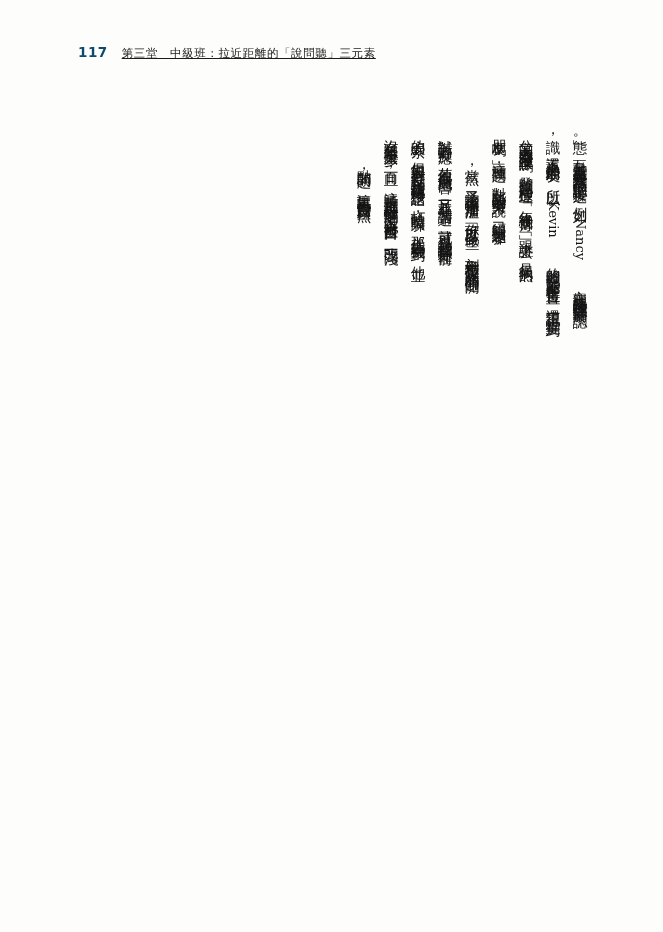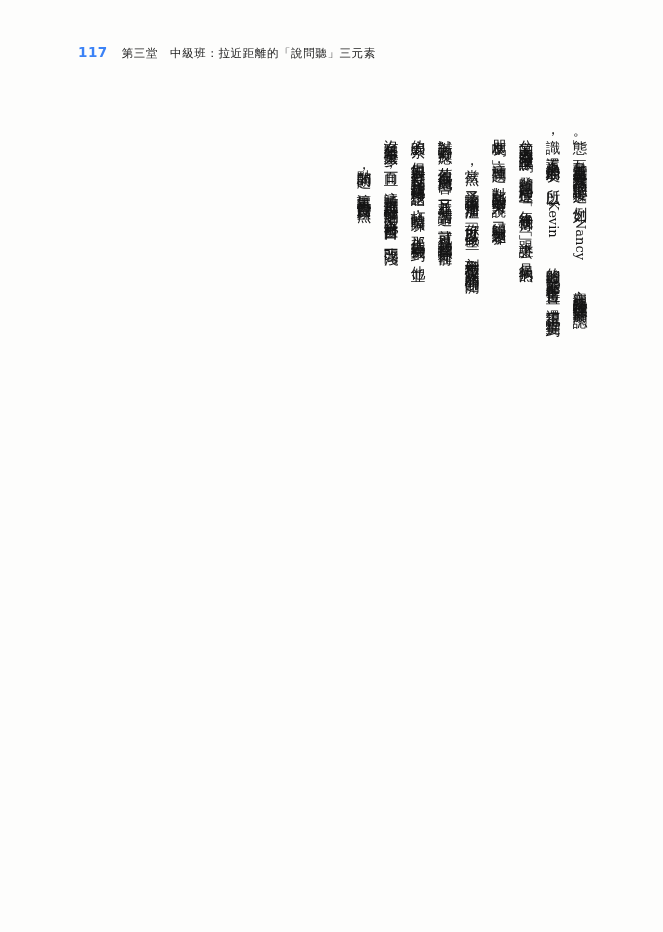--- a/index.html
+++ b/index.html
@@ -31,27 +31,28 @@
     display: flex;
     align-items: baseline;
     gap: 14px;
     white-space: nowrap;
   }
   .folio {
     font-family: "DejaVu Sans", "Liberation Sans", sans-serif;
     font-weight: bold;
     font-size: 13.5px;
     letter-spacing: 0.5px;
-    color: #3b82f6;
+    color: #0c4a6e;
   }
   .head-title {
     font-family: "DejaVu Sans", "Liberation Sans", sans-serif;
     font-size: 11.5px;
     letter-spacing: 0.6px;
     color: #1a1a1a;
+    text-decoration: underline;
   }
 
   
   .body-area {
     position: absolute;
     top: 128px;
     left: 84px;
     right: 76px;
     height: 700px;
     display: flex;

